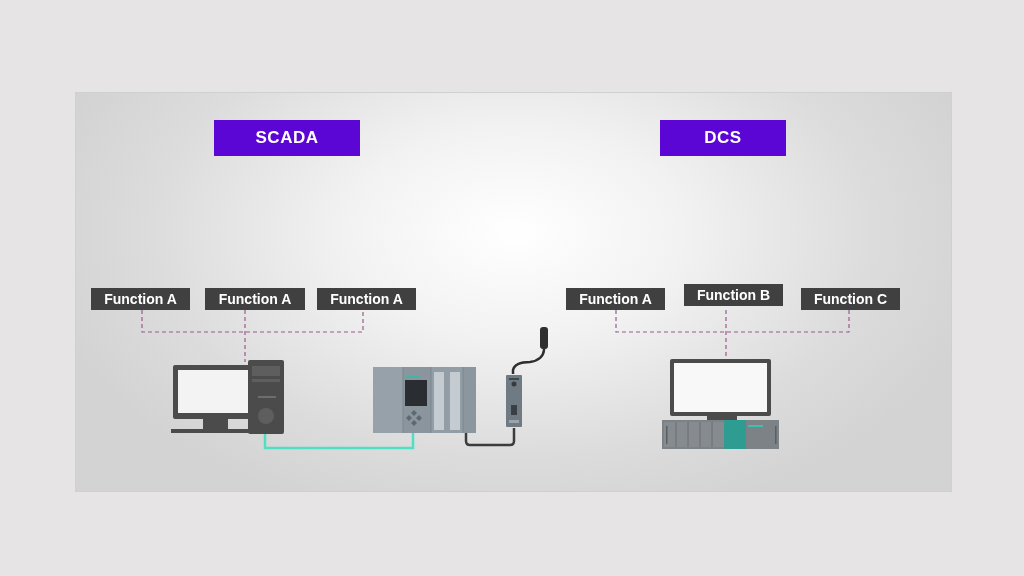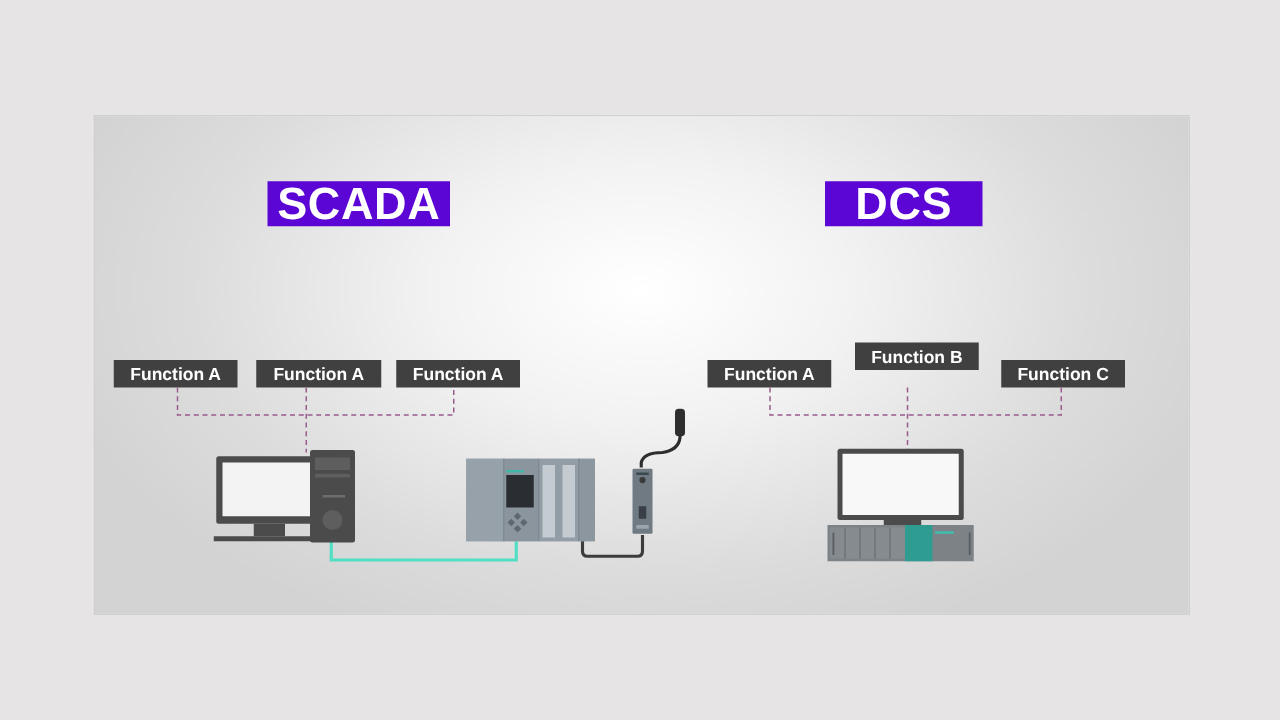--- a/index.html
+++ b/index.html
@@ -1,39 +1,39 @@
 <!DOCTYPE html>
 <html><head>
 <meta charset="utf-8">
 <style>
   html,body{margin:0;padding:0;}
   body{width:1024px;height:576px;background:#e6e4e5;position:relative;overflow:hidden;font-family:"Liberation Sans",sans-serif;}
   .panel{position:absolute;left:76px;top:93px;width:875px;height:398px;
     background:radial-gradient(ellipse 55% 75% at 50% 35%, #ffffff 0%, #f2f2f3 35%, #dcdcdd 75%, #d3d3d4 100%);
     box-shadow:0 0 0 1px #d0d0d0;}
-  .title{position:absolute;height:36px;background:#5c06d6;color:#fff;font-weight:bold;font-size:36px;
-    display:flex;align-items:center;justify-content:center;letter-spacing:0.5px;margin-top:25px;}
+  .title{position:absolute;height:36px;background:#5c06d6;color:#fff;font-weight:bold;font-size:17px;
+    display:flex;align-items:center;justify-content:center;letter-spacing:0.5px;}
   .fn{position:absolute;height:22px;background:#404040;color:#fff;font-weight:bold;font-size:14px;
     display:flex;align-items:center;justify-content:center;}
   svg.diagram{position:absolute;left:0;top:0;}
 </style>
 </head>
 <body>
 
 <div class="panel"></div>
 
 <div class="title" style="left:214px;top:120px;width:146px;">SCADA</div>
 <div class="title" style="left:660px;top:120px;width:126px;">DCS</div>
 
 <div class="fn" style="left:91px;top:288px;width:99px;">Function A</div>
 <div class="fn" style="left:205px;top:288px;width:100px;">Function A</div>
 <div class="fn" style="left:317px;top:288px;width:99px;">Function A</div>
 
 <div class="fn" style="left:566px;top:288px;width:99px;">Function A</div>
-<div class="fn" style="left:684px;top:274px;width:99px;">Function B</div>
+<div class="fn" style="left:684px;top:284px;width:99px;">Function B</div>
 <div class="fn" style="left:801px;top:288px;width:99px;text-align:center;">Function C</div>
 
 <svg class="diagram" width="1024" height="576" viewBox="0 0 1024 576">
 
   <g fill="none" stroke="#9a5a8c" stroke-width="1.2" stroke-dasharray="4,3">
     <path d="M142 310 V332 H363 V310"></path>
     <path d="M245 310 V362"></path>
   </g>
 
   <g fill="none" stroke="#9a5a8c" stroke-width="1.2" stroke-dasharray="4,3">

